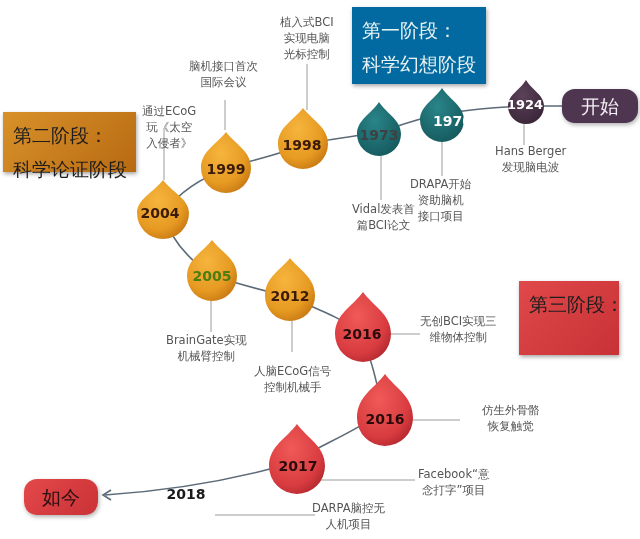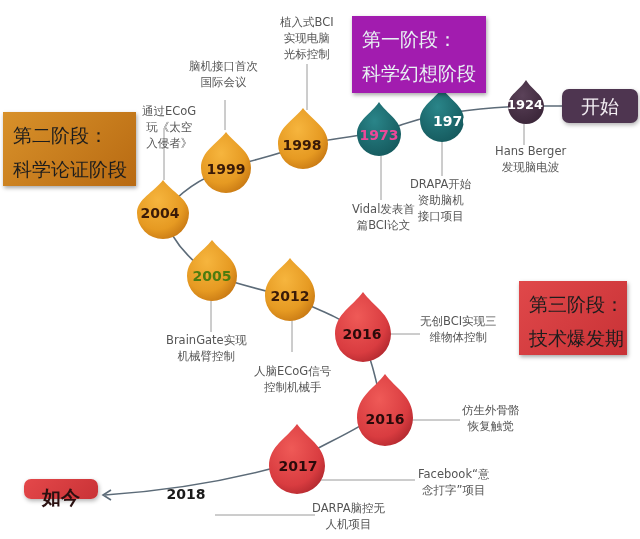--- a/index.html
+++ b/index.html
@@ -2,26 +2,26 @@
 <html><head>
   <meta charset="utf-8">
   <style>
     html, body { margin: 0; padding: 0; background: #ffffff; }
     body { width: 640px; height: 539px; position: relative; overflow: hidden;
       font-family: "DejaVu Sans", sans-serif; }
     #canvas { position: absolute; left: 0; top: 0; width: 640px; height: 539px; }
     .stage-box { position: absolute; color: #1d1d1d; font-size: 19px; line-height: 34px;
       padding: 6px 10px; box-sizing: border-box; box-shadow: 1px 2px 4px rgba(0,0,0,0.35); }
     .stage-box .line { display: block; white-space: nowrap; }
-    #stage1 { left: 352px; top: 16px; width: 134px; height: 77px; background: #a21caf; color: #e8f3f3; }
-    #stage2 { left: 3px; top: 112px; width: 133px; height: 74px; background: linear-gradient(135deg,#d8912a,#b86a12); }
-    #stage3 { left: 519px; top: 281px; width: 108px; height: 74px; background: linear-gradient(135deg,#e0484a,#c83236); }
-    .end-box { position: absolute; font-size: 19px; text-align: center; box-shadow: 1px 2px 4px rgba(0,0,0,0.3); border-radius: 7px; }
+    #stage1 { left: 352px; top: 7px; width: 134px; height: 77px; background: #0369a1; color: #e8f3f3; }
+    #stage2 { left: 3px; top: 112px; width: 133px; height: 60px; background: linear-gradient(135deg,#d8912a,#b86a12); }
+    #stage3 { left: 519px; top: 281px; width: 100px; height: 74px; background: linear-gradient(135deg,#e0484a,#c83236); }
+    .end-box { position: absolute; font-size: 19px; text-align: center; box-shadow: 1px 2px 4px rgba(0,0,0,0.3); border-radius: 13px; }
     #start-box { left: 562px; top: 89px; width: 76px; height: 34px; line-height: 34px; background: #4e3550; color: #f3eef3; }
-    #now-box { left: 24px; top: 479px; width: 74px; height: 20px; line-height: 36px; background: linear-gradient(135deg,#e4484a,#c93236); color: #2a1010; font-weight: bold; }
+    #now-box { left: 24px; top: 479px; width: 74px; height: 36px; line-height: 36px; background: linear-gradient(135deg,#e4484a,#c93236); color: #2a1010; }
     .year { position: absolute; font-family: "DejaVu Sans", sans-serif; font-weight: bold; font-size: 14px;
       text-align: center; width: 60px; margin-left: -30px; }
     .desc { position: absolute; font-size: 11.5px; line-height: 16px; color: #555; text-align: center; white-space: nowrap; }
     .desc .l { display: block; }
   </style>
 </head>
 <body>
 
 <svg id="canvas" width="640" height="539" viewBox="0 0 640 539">
   <defs>
@@ -105,29 +105,28 @@
 <div id="stage1" class="stage-box">
   <span class="line">第一阶段：</span>
   <span class="line">科学幻想阶段</span>
 </div>
 <div id="stage2" class="stage-box">
   <span class="line">第二阶段：</span>
   <span class="line">科学论证阶段</span>
 </div>
 <div id="stage3" class="stage-box">
   <span class="line">第三阶段：</span>
-  <span class="line">技术爆发期</span>
 </div>
 
 <div id="start-box" class="end-box">开始</div>
 <div id="now-box" class="end-box">如今</div>
 
 <div class="year" style="left:525px;top:97px;color:#ffffff;font-size:13px;">1924</div>
 <div class="year" style="left:442px;top:113px;color:#ffffff;text-align:right;">1970</div>
-<div class="year" style="left:379px;top:127px;color:#ec4899;">1973</div>
+<div class="year" style="left:379px;top:127px;color:#404040;">1973</div>
 <div class="year" style="left:302px;top:137px;color:#3a1a08;">1998</div>
 <div class="year" style="left:226px;top:161px;color:#3a1a08;">1999</div>
 <div class="year" style="left:160px;top:205px;color:#3a1a08;">2004</div>
 <div class="year" style="left:212px;top:268px;color:#4d7c0f;">2005</div>
 <div class="year" style="left:290px;top:288px;color:#3a1a08;">2012</div>
 <div class="year" style="left:362px;top:326px;color:#2a0a0a;">2016</div>
 <div class="year" style="left:385px;top:411px;color:#2a0a0a;">2016</div>
 <div class="year" style="left:298px;top:458px;color:#2a0a0a;">2017</div>
 <div class="year" style="left:186px;top:486px;color:#1a1a1a;">2018</div>
 
@@ -163,21 +162,21 @@
   <span class="l">机械臂控制</span>
 </div>
 <div class="desc" style="left:254px;top:363px;">
   <span class="l">人脑ECoG信号</span>
   <span class="l">控制机械手</span>
 </div>
 <div class="desc" style="left:420px;top:313px;">
   <span class="l">无创BCI实现三</span>
   <span class="l">维物体控制</span>
 </div>
-<div class="desc" style="left:462px;top:402px;">
+<div class="desc" style="left:482px;top:402px;">
   <span class="l">仿生外骨骼</span>
   <span class="l">恢复触觉</span>
 </div>
 <div class="desc" style="left:418px;top:466px;">
   <span class="l">Facebook“意</span>
   <span class="l">念打字”项目</span>
 </div>
 <div class="desc" style="left:312px;top:500px;">
   <span class="l">DARPA脑控无</span>
   <span class="l">人机项目</span>

